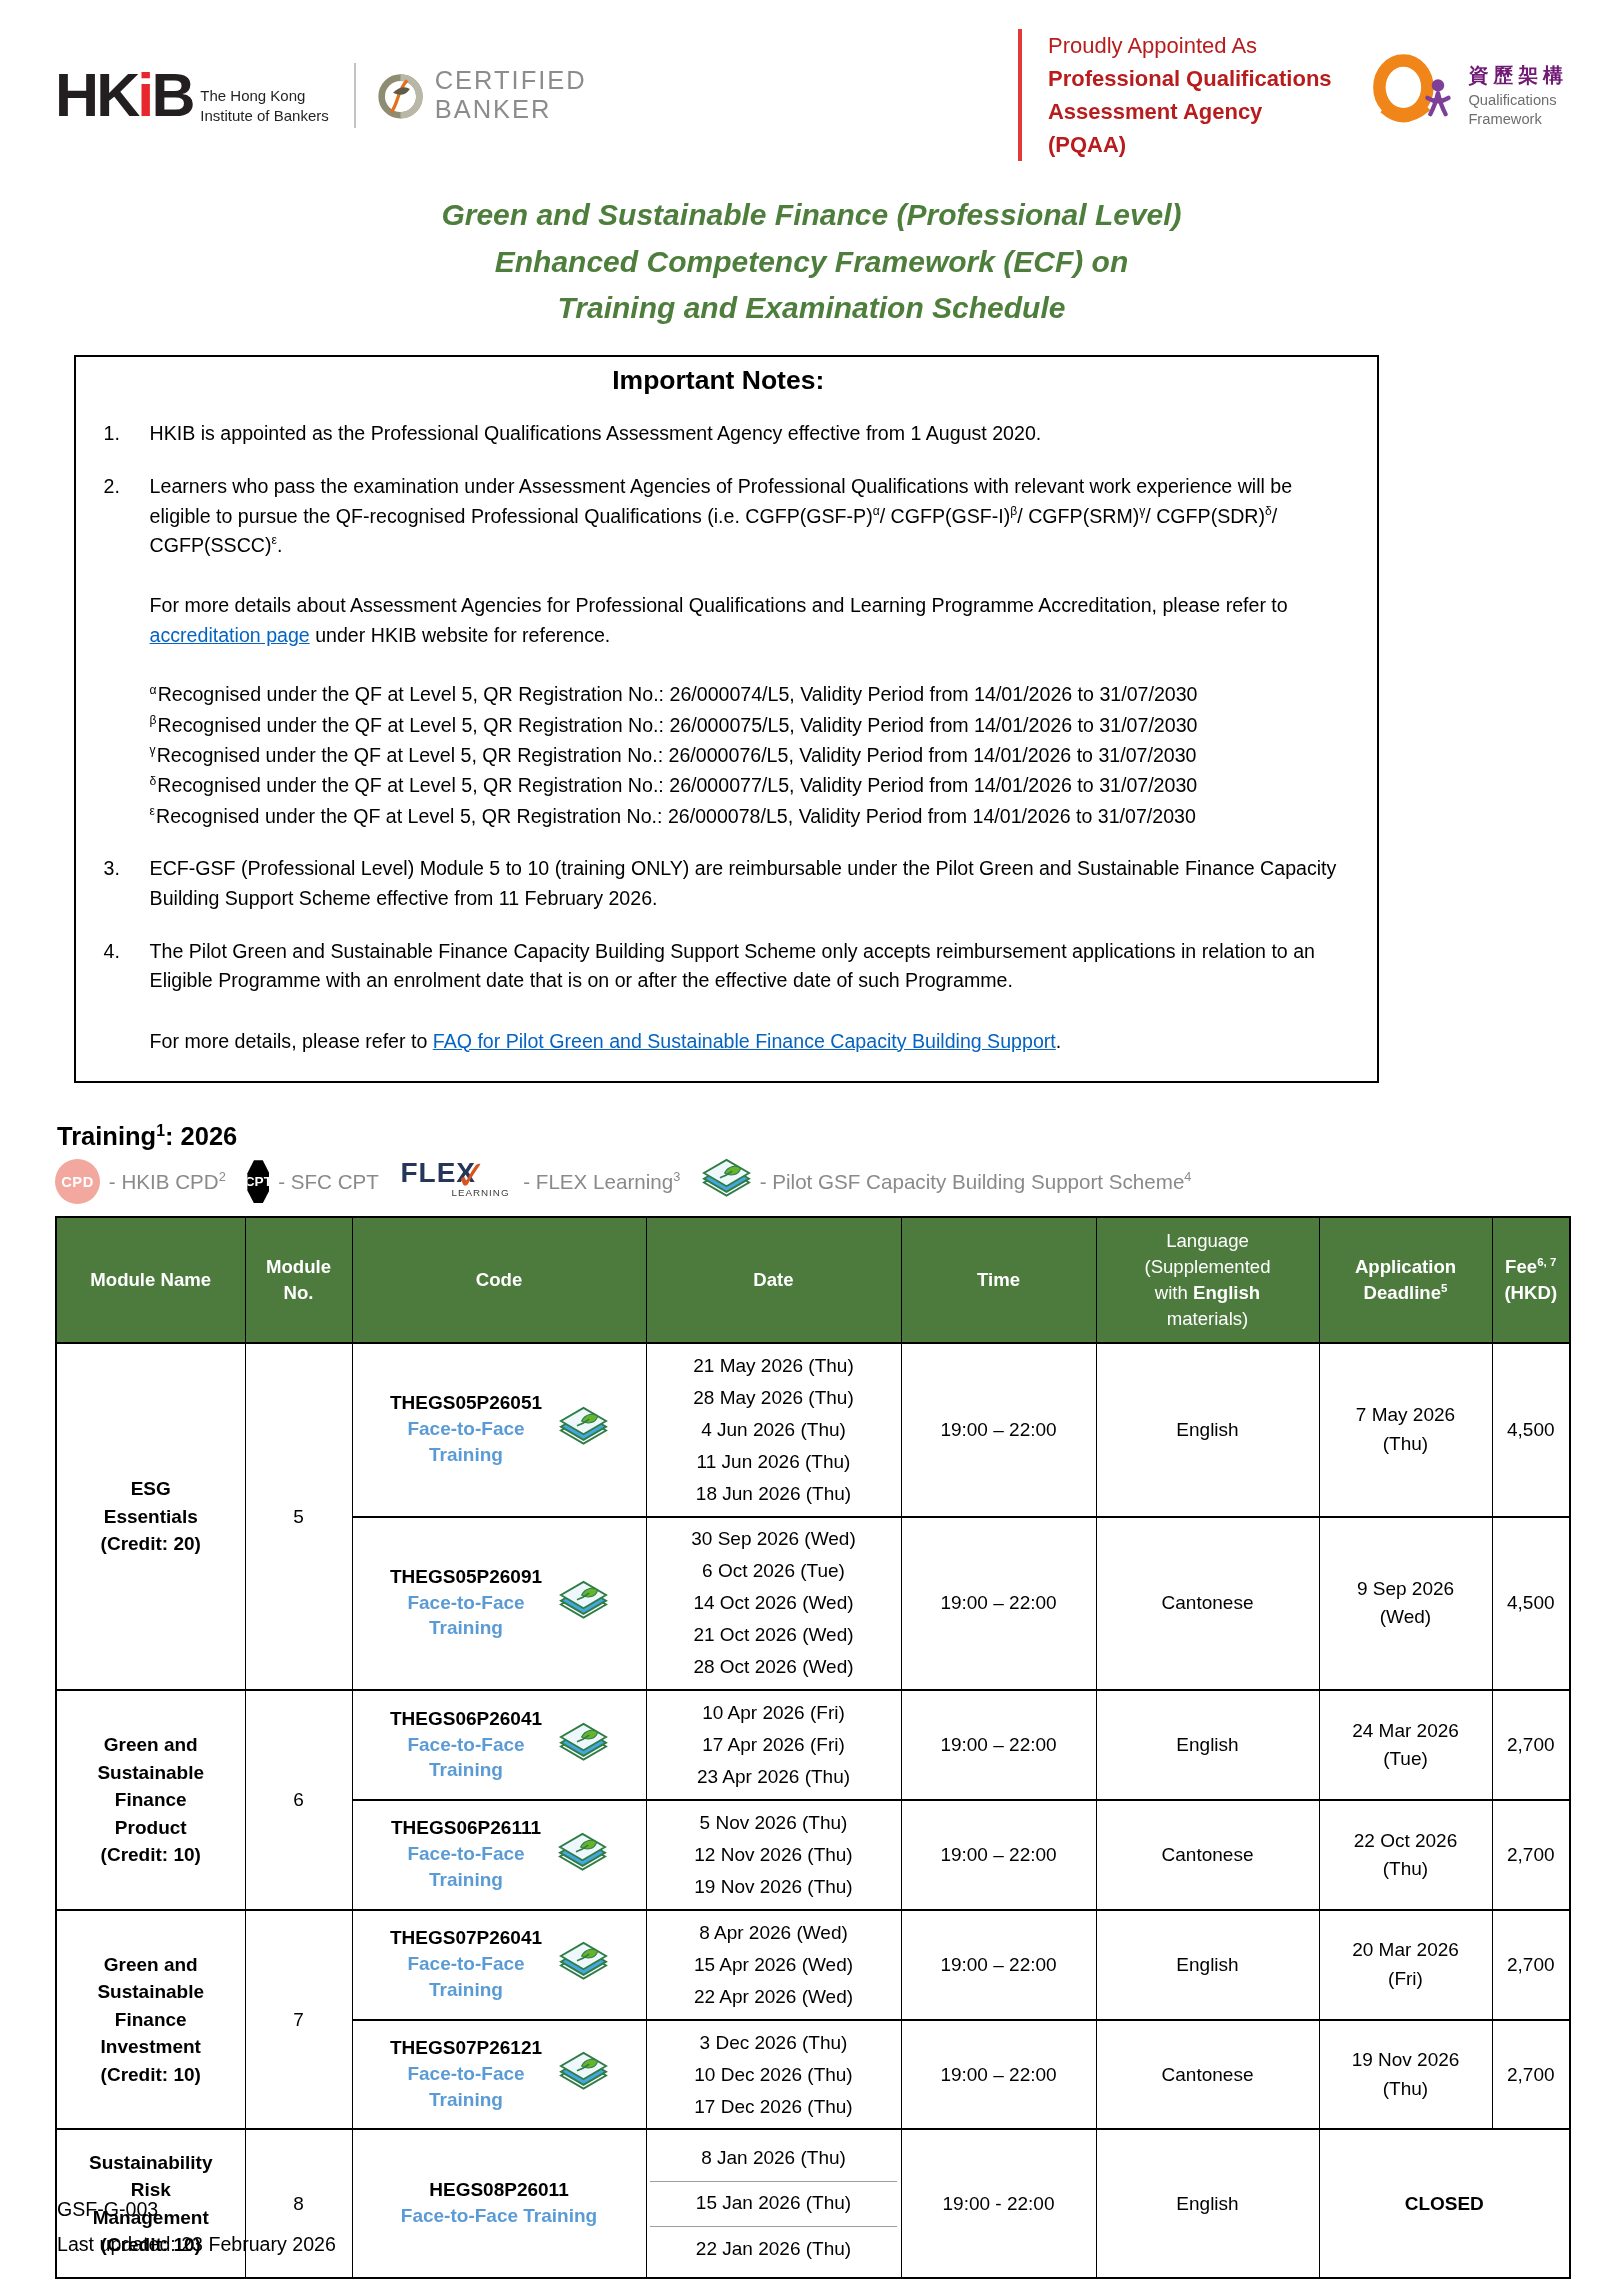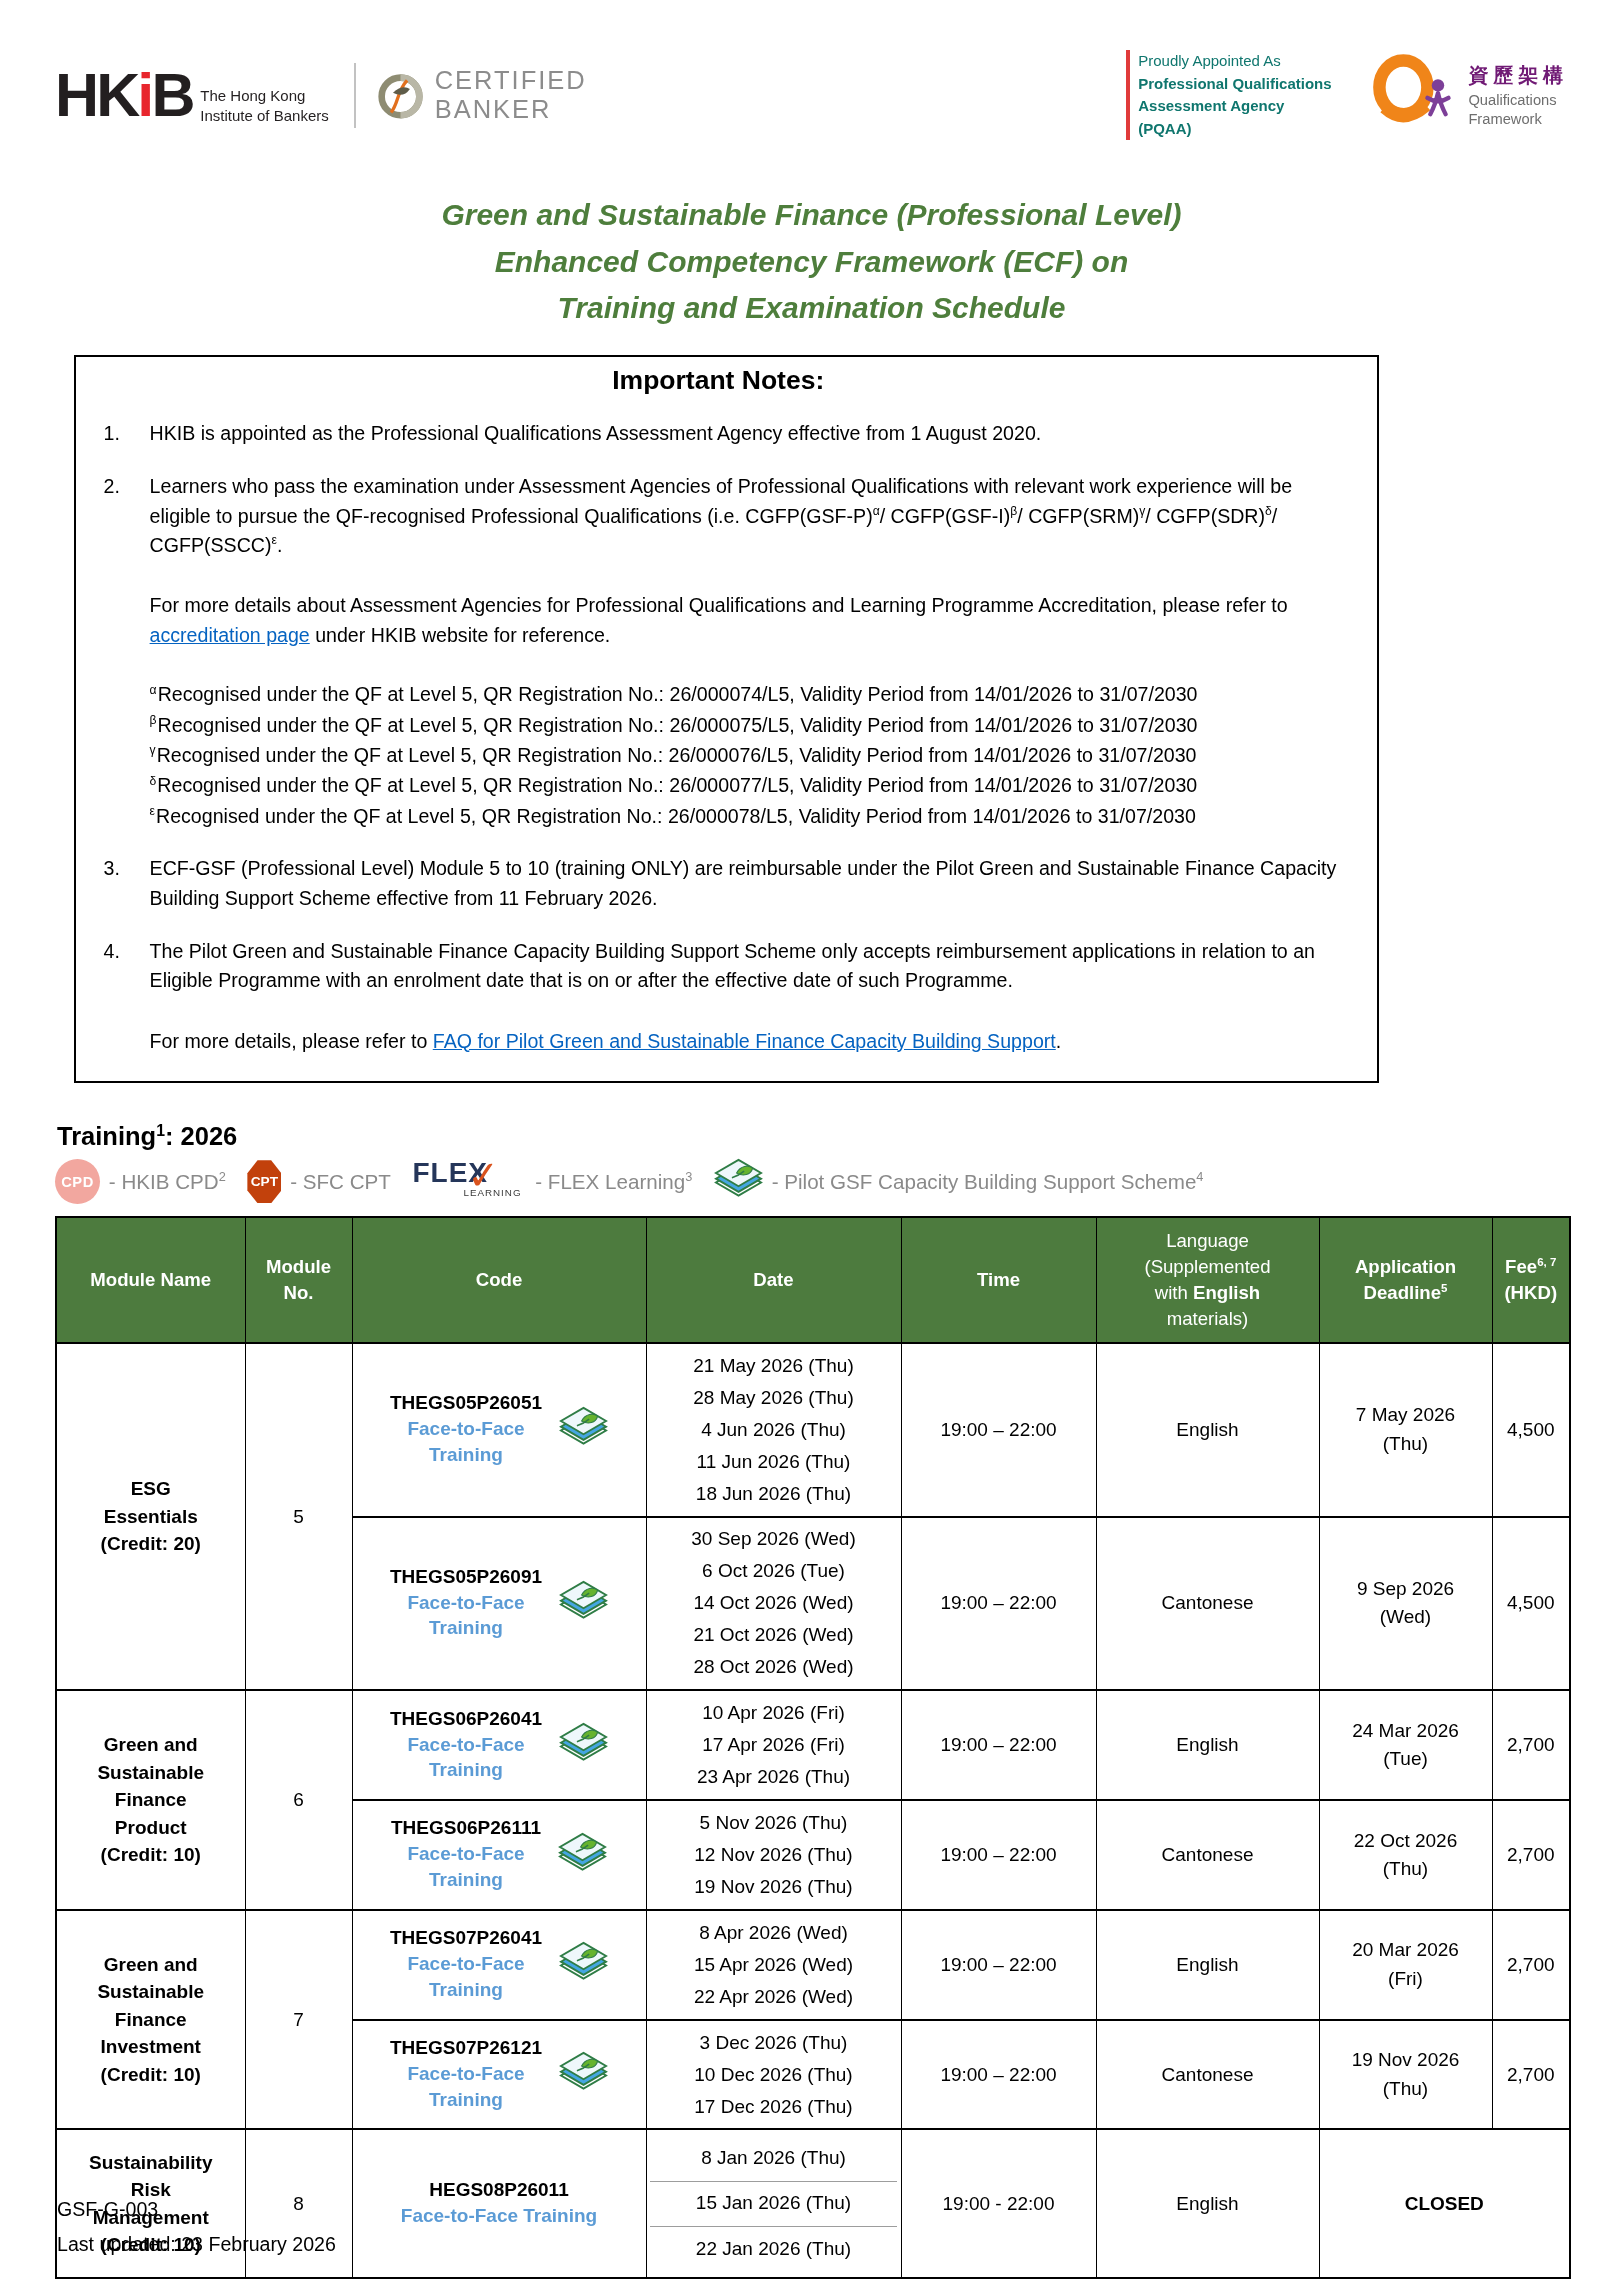--- a/index.html
+++ b/index.html
@@ -26,21 +26,21 @@
   
   .logo-band{display:flex;justify-content:space-between;align-items:center;height:120px;}
   .logo-left{display:flex;align-items:center;}
   .hkib-wordmark{font-size:61px;font-weight:bold;letter-spacing:-2.9px;color:#231f20;line-height:1;}
   .hkib-wordmark .red-i{color:var(--hkib-red);}
   .hkib-tagline{font-size:15px;line-height:1.3;color:#231f20;margin-left:7.8px;margin-top:21px;}
   .logo-divider{width:2px;height:65px;background:#c2c2c2;margin:0 19.6px 0 25.5px;}
   .cb-logo{display:flex;align-items:center;}
   .cb-text{font-size:25.5px;letter-spacing:2px;color:#8c8c8c;line-height:1.15;margin-left:9.8px;}
   .logo-right{display:flex;align-items:center;}
-  .pqaa-badge{border-left:4.9px solid #e03a3a;padding-left:8px;font-size:15px;line-height:1.5;color:#0f766e;}
+  .pqaa-badge{border-left:4.9px solid #e03a3a;padding-left:26px;font-size:22px;line-height:1.5;color:#b91c1c;}
   .pqaa-badge .b{font-weight:bold;}
   .qf-logo{display:flex;align-items:center;margin-left:33px;}
   .qf-text{margin-left:7.8px;}
   .qf-cn{font-size:20px;font-weight:bold;letter-spacing:4.9px;color:#701a75;}
   .qf-en{font-size:14.7px;color:#6e6e6e;line-height:1.25;margin-top:2px;}
 
   
   .doc-title{margin-top:37px;text-align:center;color:var(--title-green);
     font-weight:bold;font-style:italic;font-size:30px;line-height:1.55;}
 
@@ -55,21 +55,21 @@
   .qr-line{line-height:1.55;}
   .qr-line sup{margin-right:1px;}
 
   
   .training-heading{margin-top:39px;margin-left:2px;font-size:25.5px;font-weight:bold;}
   .legend-row{display:flex;align-items:center;margin-top:5.9px;color:var(--legend-gray);font-size:20.6px;}
   .legend-item{display:flex;align-items:center;margin-right:21.6px;}
   .legend-icon{margin-right:8.8px;flex:0 0 auto;}
   .cpd-circle{width:45px;height:45px;border-radius:50%;background:#f2a79f;color:#fff;
     display:flex;align-items:center;justify-content:center;font-size:14.7px;font-weight:bold;letter-spacing:0.5px;}
-  .cpt-octagon{width:34px;height:43px;background:#c2410c;color:#fff;display:flex;align-items:center;justify-content:center;
+  .cpt-octagon{width:22px;height:43px;background:#000000;color:#fff;display:flex;align-items:center;justify-content:center;
     font-size:13.7px;font-weight:bold;clip-path:polygon(30% 0,70% 0,100% 30%,100% 70%,70% 100%,30% 100%,0 70%,0 30%);}
   .flex-logo{position:relative;width:114px;height:49px;}
   .flex-word{position:absolute;left:0;top:0;font-size:28px;font-weight:600;color:#25365a;letter-spacing:1px;}
   .flex-check{position:absolute;left:55px;top:-3.9px;font-size:39px;color:#d9531e;font-weight:bold;transform:rotate(-4deg);}
   .flex-sub{position:absolute;left:51px;top:30px;font-size:9.8px;letter-spacing:1px;color:#3a3a3a;}
 
   
   table.schedule{margin-top:9.8px;border-collapse:collapse;table-layout:fixed;width:1514px;border:2.9px solid #000;}
   table.schedule th{background:var(--header-green);color:#fff;border:1px solid #000;
     font-size:18.6px;font-weight:bold;padding:9.8px 3.9px;line-height:1.4;vertical-align:middle;text-align:center;}

